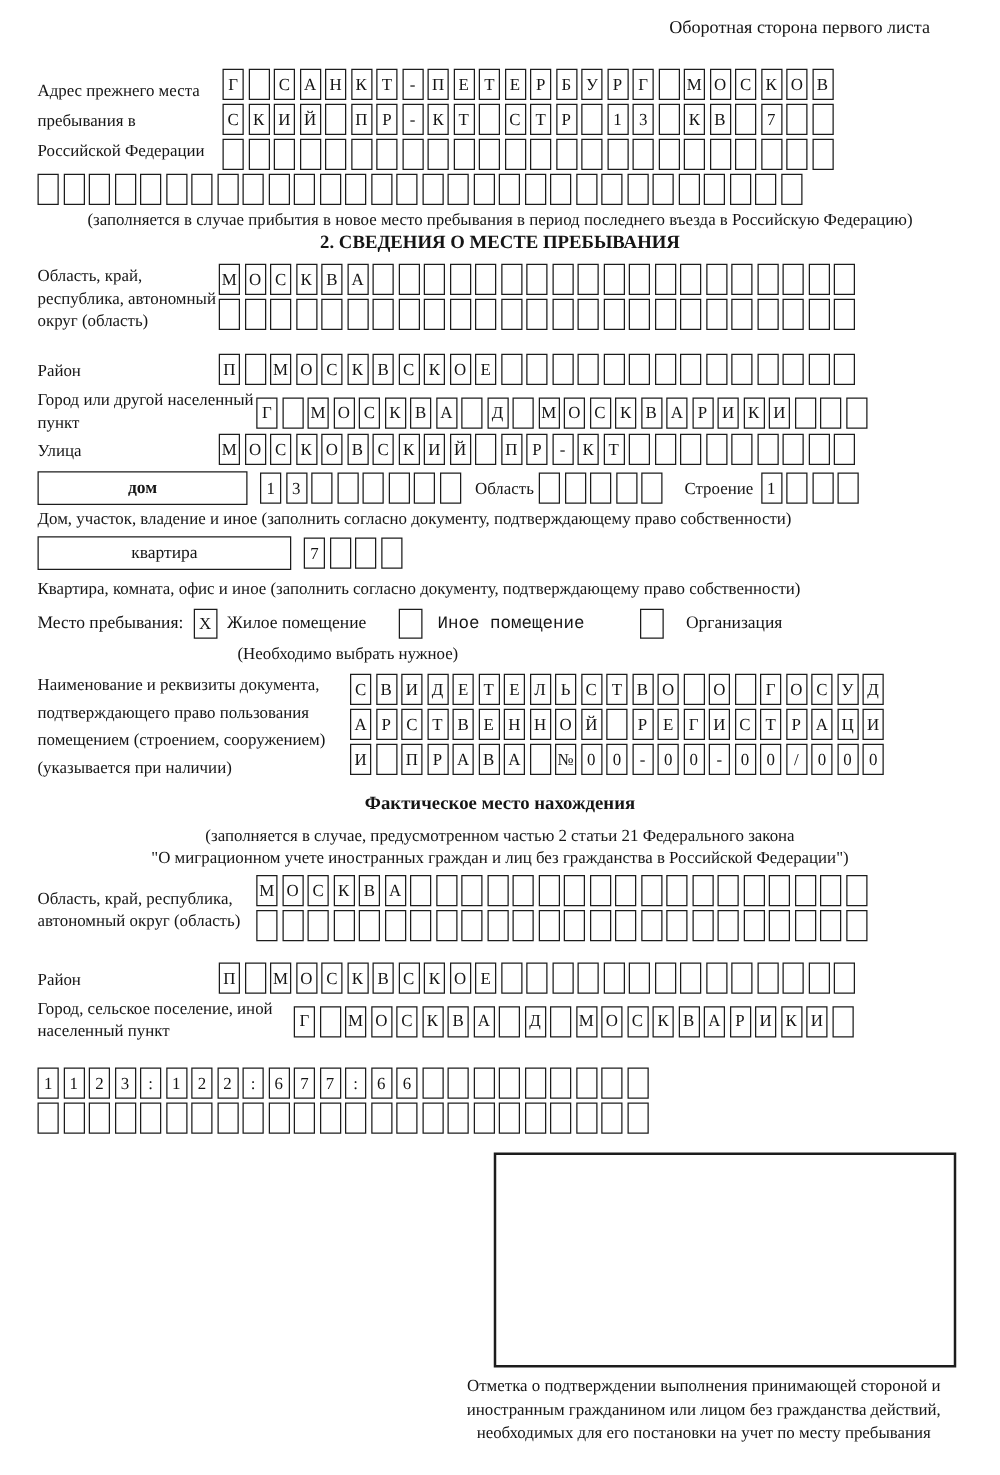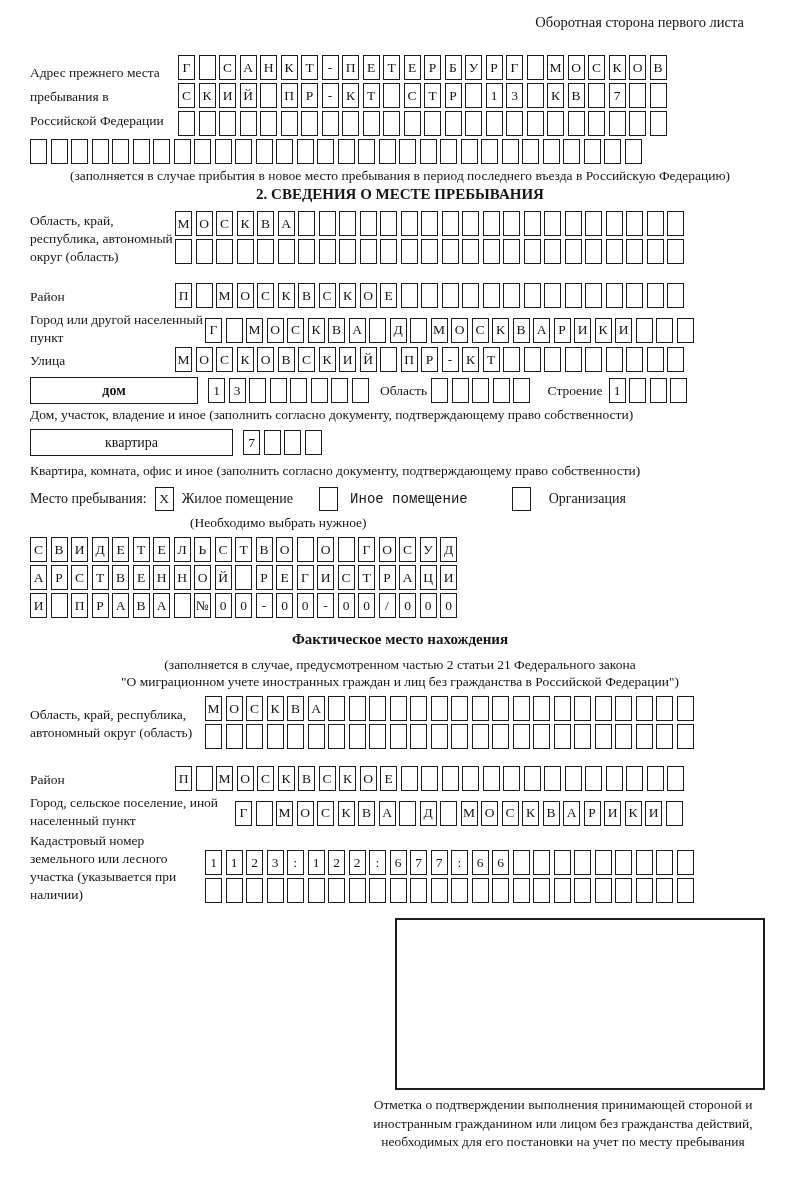--- a/index.html
+++ b/index.html
@@ -380,20 +380,21 @@
       <span class="opt-label" style="margin-left:12px;">Иное помещение</span>
     </div>
     <div class="opt" style="margin-left:44px;">
       <span class="chk"></span>
       <span class="opt-label" style="margin-left:18px;">Организация</span>
     </div>
   </div>
   <div class="caption mt2" style="text-align:left;padding-left:160px;">(Необходимо выбрать нужное)</div>
 
   <div class="form-row mt6">
+    <div class="label" style="width:250px;line-height:22px;">Наименование и реквизиты документа, подтверждающего право пользования помещением (строением, сооружением) (указывается при наличии)</div>
     <div class="stack">
       <div class="boxrow">
           <span class="cbox">С</span>
           <span class="cbox">В</span>
           <span class="cbox">И</span>
           <span class="cbox">Д</span>
           <span class="cbox">Е</span>
           <span class="cbox">Т</span>
           <span class="cbox">Е</span>
           <span class="cbox">Л</span>
@@ -575,21 +576,20 @@
         <span class="cbox">А</span>
         <span class="cbox">Р</span>
         <span class="cbox">И</span>
         <span class="cbox">К</span>
         <span class="cbox">И</span>
         <span class="cbox"></span>
       </div>
   </div>
 
   <div class="form-row">
-    <div class="label" style="width:175px;">Кадастровый номер земельного или лесного участка (указывается при наличии)</div>
     <div class="stack" style="margin-top:20px;">
       <div class="boxrow">
           <span class="cbox">1</span>
           <span class="cbox">1</span>
           <span class="cbox">2</span>
           <span class="cbox">3</span>
           <span class="cbox">:</span>
           <span class="cbox">1</span>
           <span class="cbox">2</span>
           <span class="cbox">2</span>

